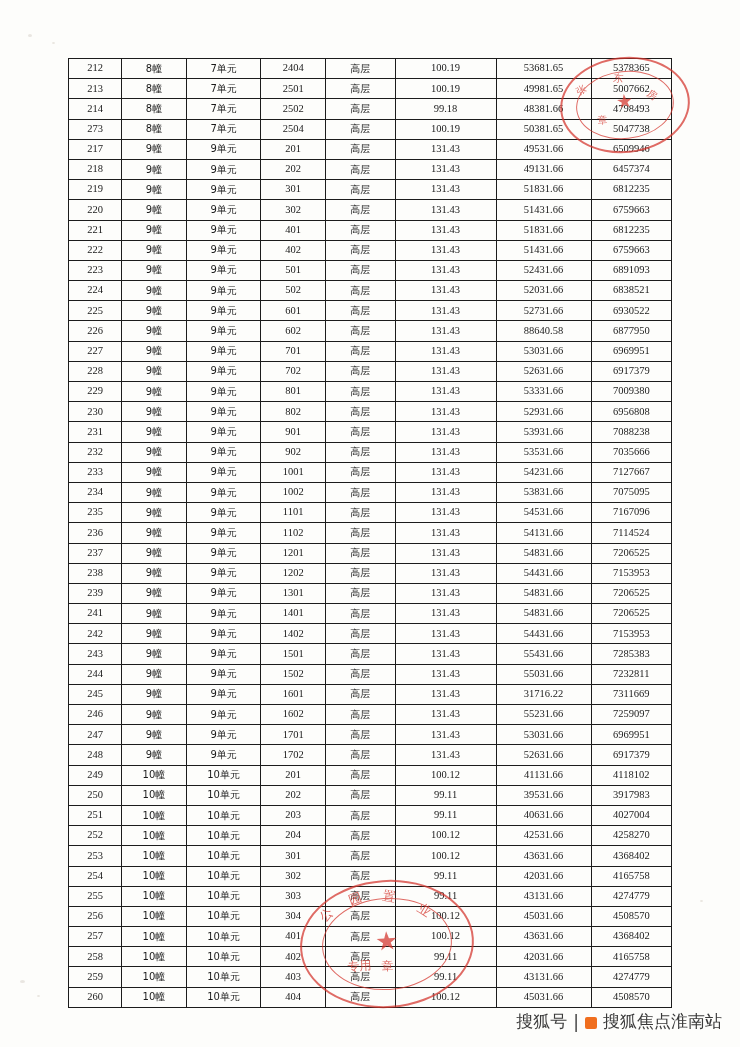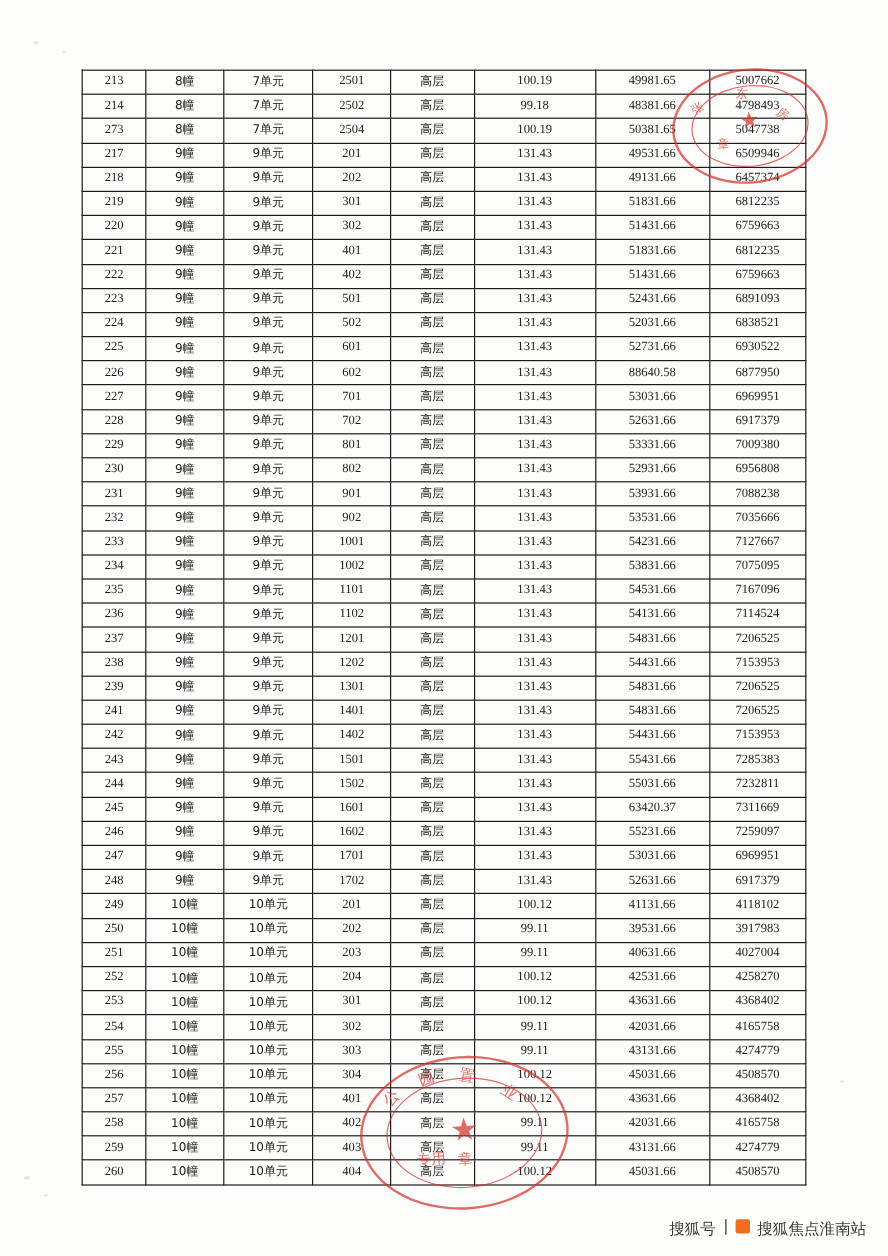--- a/index.html
+++ b/index.html
@@ -158,24 +158,24 @@
   .stamp-bottom .b3 { left: 84px;  top: 6px;  transform: rotate(14deg); }
   .stamp-bottom .b4 { left: 118px; top: 22px; transform: rotate(36deg); }
   .stamp-bottom .b5 { left: 44px;  top: 74px; font-size: 12px; }
   .stamp-bottom .b6 { left: 78px;  top: 76px; font-size: 12px; }
 
   .footer {
     position: absolute;
     right: 18px;
     bottom: 14px;
     display: flex;
-    align-items: flex-start;
+    align-items: center;
     gap: 6px;
     font-family: "DejaVu Sans", sans-serif;
-    font-size: 13px;
+    font-size: 17px;
     color: #3a3a3a;
     margin-top: 44px;
   }
   .footer .sep { color: #3a3a3a; }
   .footer .fox {
     display: inline-block;
     width: 12px; height: 12px;
     background: #f06e1e;
     border-radius: 2px;
     position: relative;
@@ -189,20 +189,30 @@
 
   <div class="speckle sp1"></div>
   <div class="speckle sp2"></div>
   <div class="speckle sp3"></div>
   <div class="speckle sp4"></div>
   <div class="speckle sp5"></div>
 
   <table class="doc-table">
     <tbody id="table-body">
         <tr>
+          <td class="c-idx">212</td>
+          <td class="c-bld">8幢</td>
+          <td class="c-unit">7单元</td>
+          <td class="c-room">2404</td>
+          <td class="c-type">高层</td>
+          <td class="c-area">100.19</td>
+          <td class="c-price">53681.65</td>
+          <td class="c-total">5378365</td>
+        </tr>
+        <tr>
           <td class="c-idx">213</td>
           <td class="c-bld">8幢</td>
           <td class="c-unit">7单元</td>
           <td class="c-room">2501</td>
           <td class="c-type">高层</td>
           <td class="c-area">100.19</td>
           <td class="c-price">49981.65</td>
           <td class="c-total">5007662</td>
         </tr>
         <tr>
@@ -495,21 +505,21 @@
           <td class="c-price">55031.66</td>
           <td class="c-total">7232811</td>
         </tr>
         <tr>
           <td class="c-idx">245</td>
           <td class="c-bld">9幢</td>
           <td class="c-unit">9单元</td>
           <td class="c-room">1601</td>
           <td class="c-type">高层</td>
           <td class="c-area">131.43</td>
-          <td class="c-price">63420.37</td>
+          <td class="c-price">31716.22</td>
           <td class="c-total">7311669</td>
         </tr>
         <tr>
           <td class="c-idx">246</td>
           <td class="c-bld">9幢</td>
           <td class="c-unit">9单元</td>
           <td class="c-room">1602</td>
           <td class="c-type">高层</td>
           <td class="c-area">131.43</td>
           <td class="c-price">55231.66</td>

